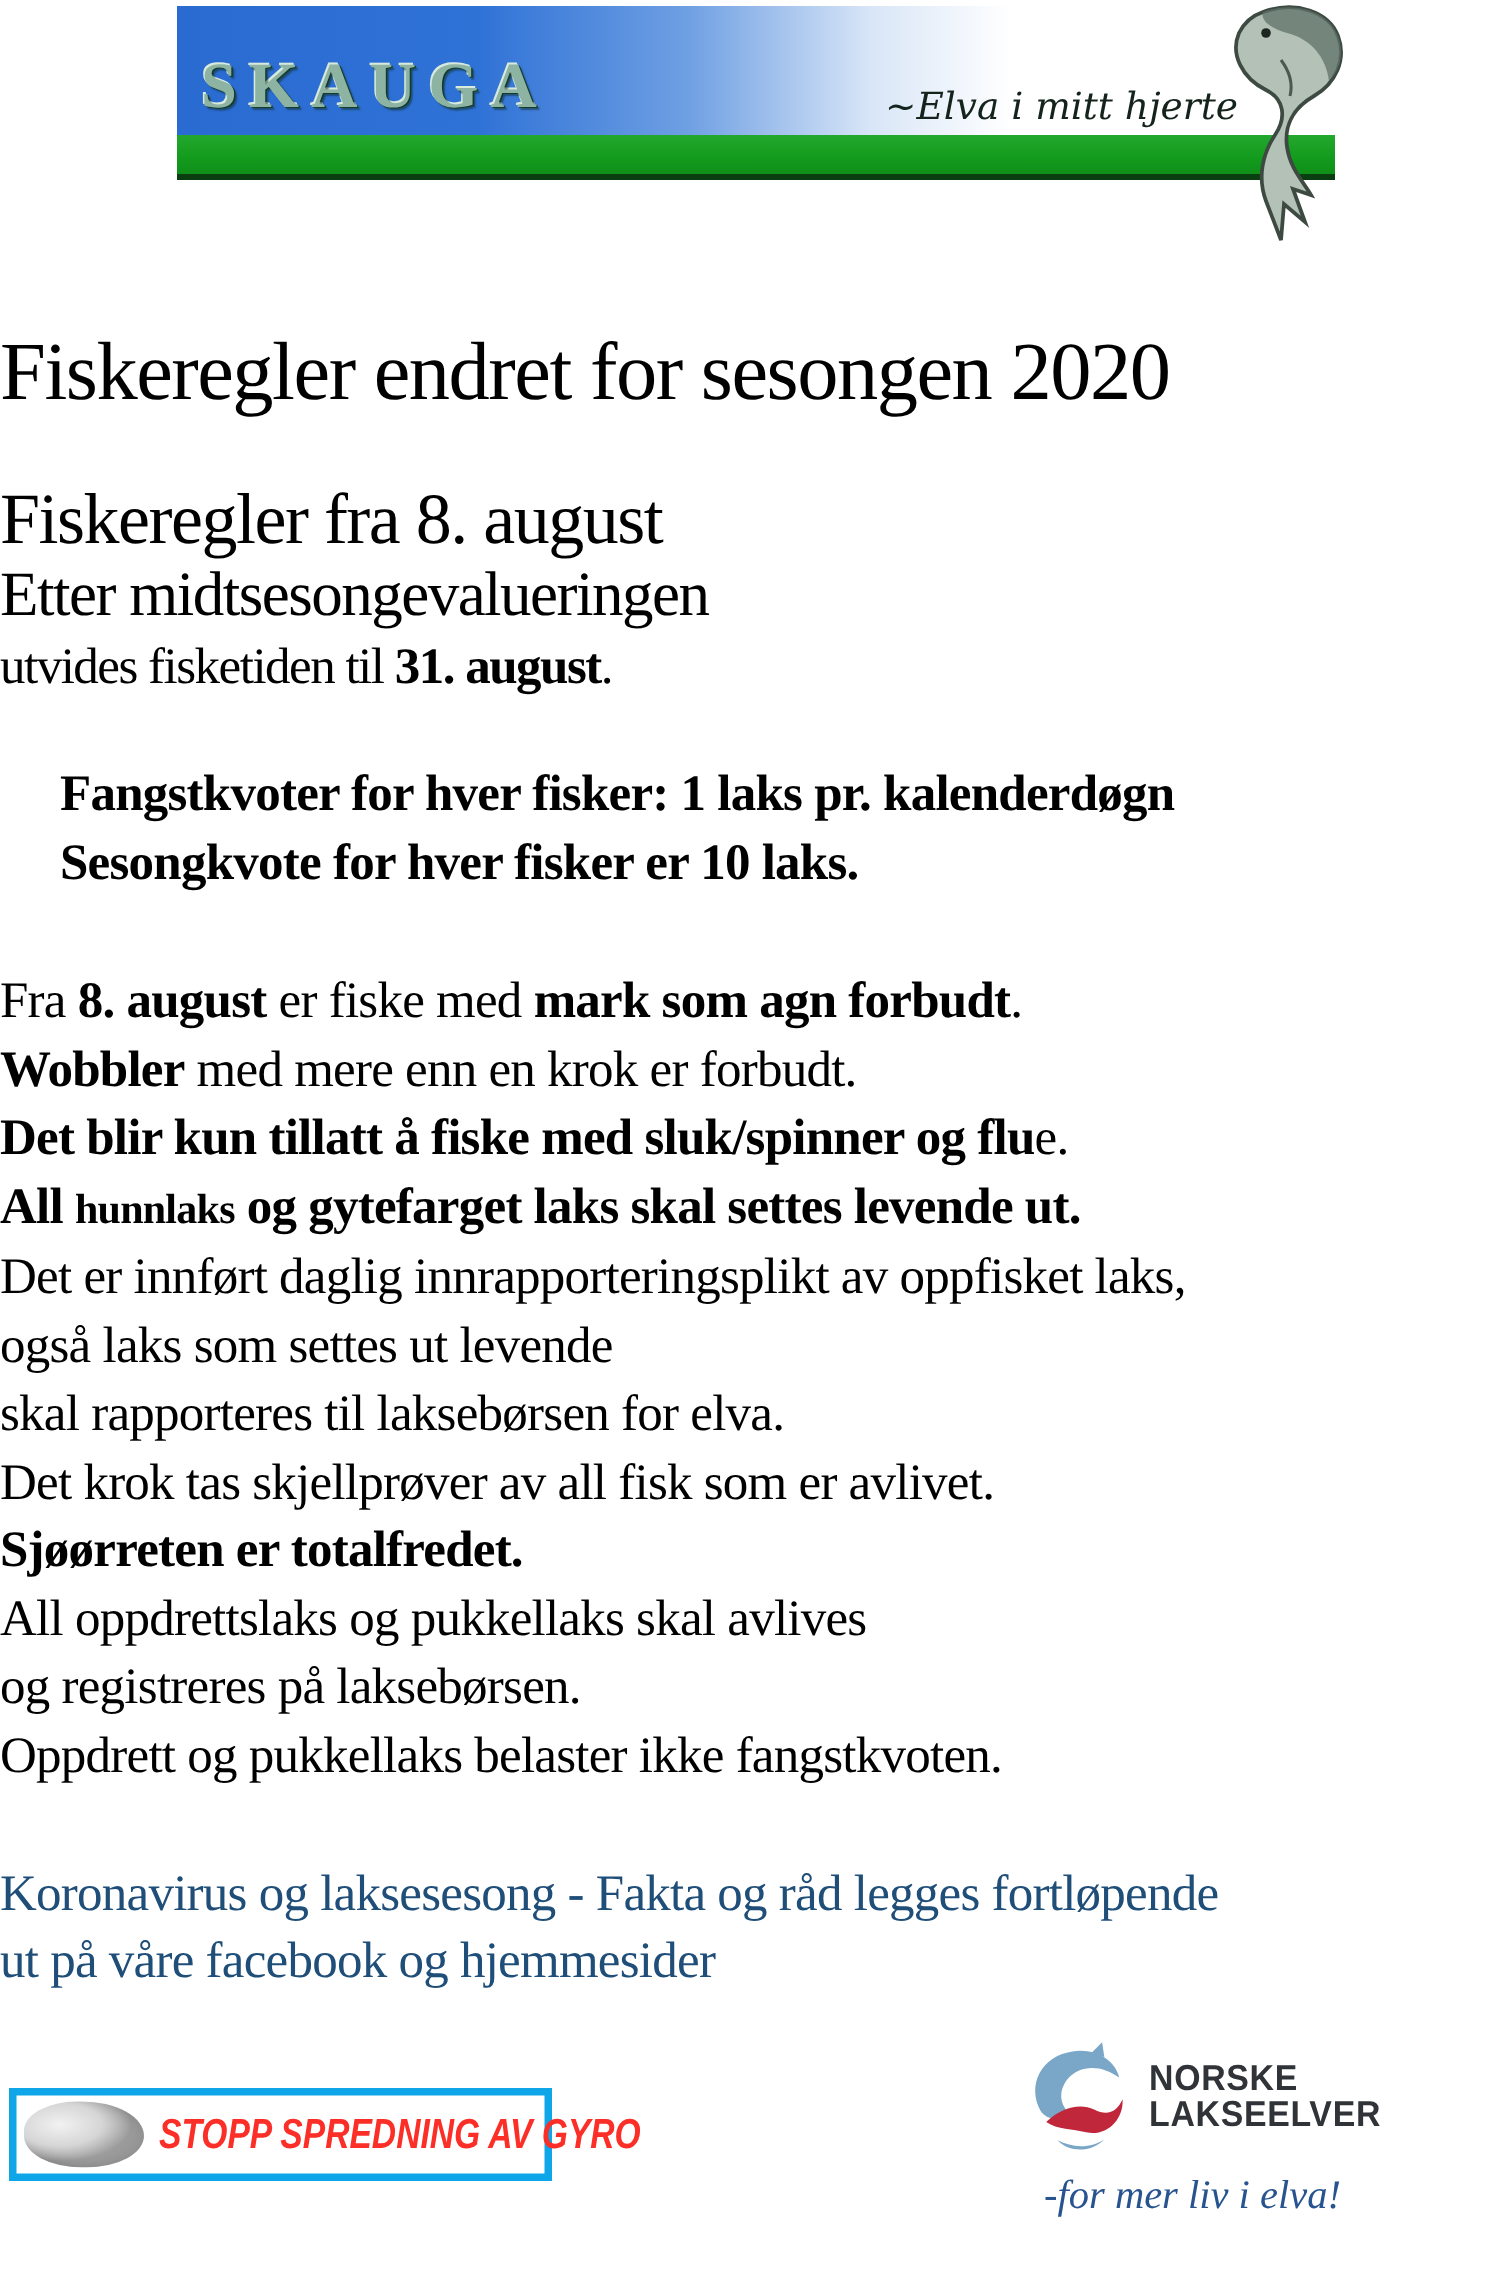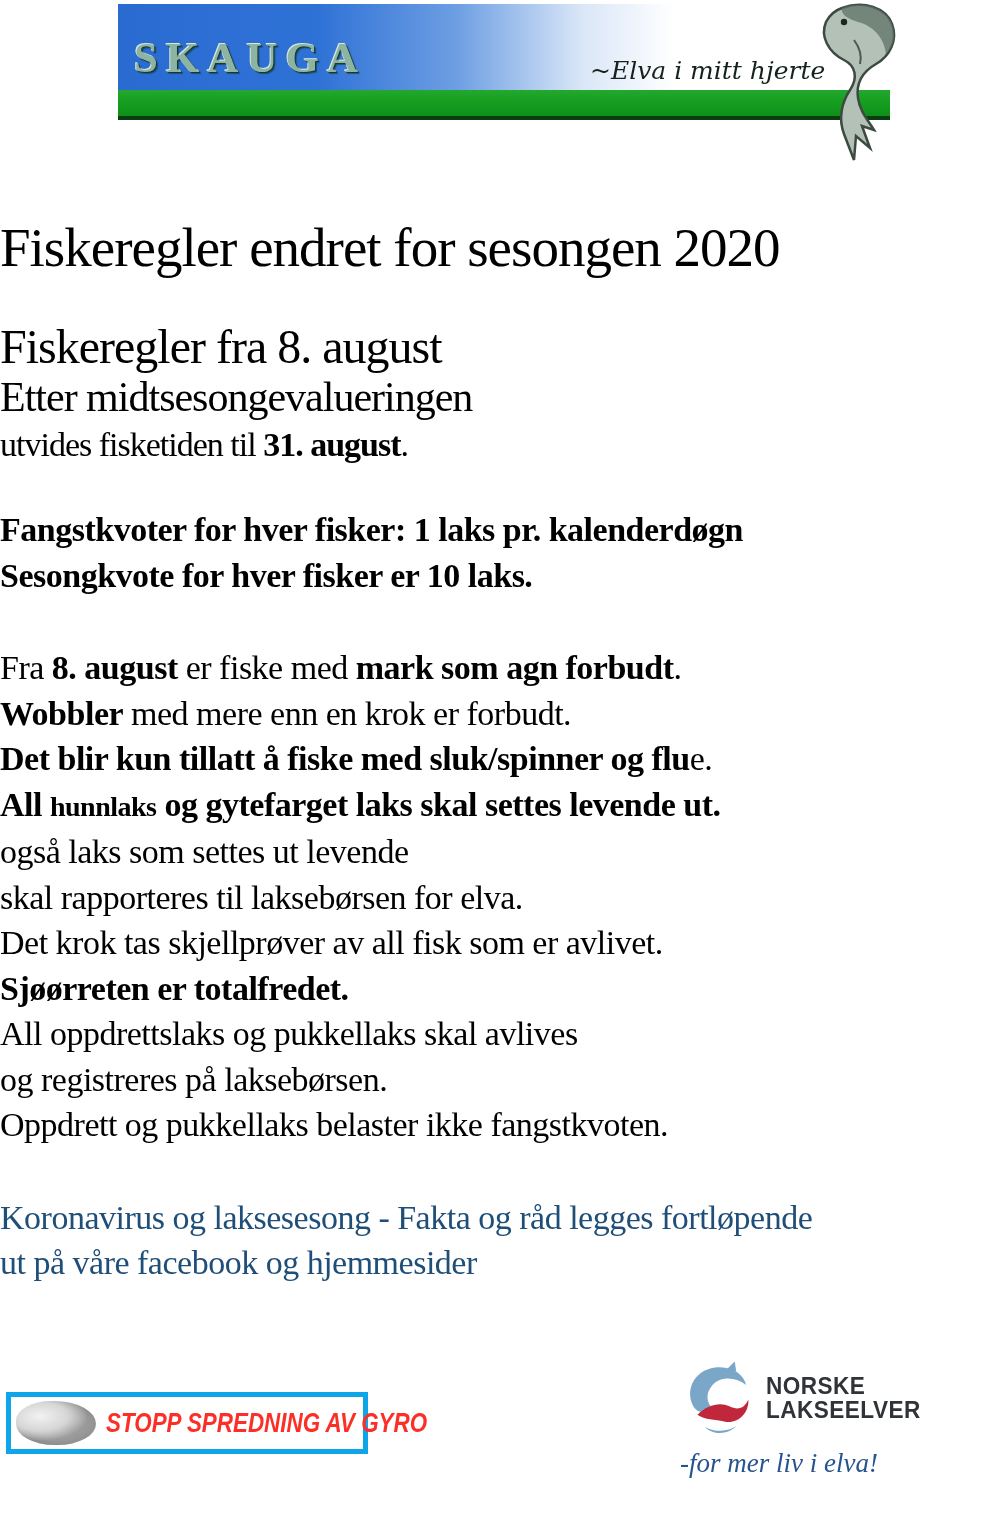--- a/index.html
+++ b/index.html
@@ -18,21 +18,21 @@
   .banner-tagline{position:absolute;left:472px;top:52px;font-style:italic;font-weight:normal;
          font-size:25px;color:#14231b;font-family:"DejaVu Serif",serif;white-space:nowrap;}
   .fish{position:absolute;left:694px;top:-4px;width:96px;height:164px;}
 
   
   .content{position:absolute;left:0;top:0;width:824px;text-align:left;padding-top:219px;}
   .title{font-size:55px;line-height:58px;letter-spacing:-1px;}
   .h2{margin-top:44px;font-size:48px;line-height:52px;letter-spacing:-1px;}
   .sub1{font-size:42px;line-height:48px;letter-spacing:-1px;}
   .sub2{font-size:34px;line-height:48px;letter-spacing:-1px;}
-  .quota{margin-top:38px;font-weight:bold;font-size:34px;line-height:46px;letter-spacing:-0.5px;}
+  .quota{margin-top:38px;font-weight:bold;font-size:34px;line-height:46px;letter-spacing:-0.5px;padding-left:40px;}
   .rules{margin-top:46px;font-size:34px;line-height:45.5px;letter-spacing:-0.5px;}
   .rules .b{font-weight:bold;}
   .rules .lg{font-weight:bold;font-size:28px;}
   .corona{margin-top:47px;font-size:34px;line-height:45px;color:#1f4e79;letter-spacing:-0.5px;}
 
   
   .gyro{position:absolute;left:6px;top:1392px;width:352px;height:52px;background:#fff;
         border:5px solid #0ea5e9;display:flex;align-items:center;font-style:italic;}
   .gyro-img{width:80px;height:44px;margin-left:5px;flex:0 0 auto;
         border-radius:46% 54% 50% 50%;
@@ -43,21 +43,21 @@
   .gyro-label{color:#fb2f27;font-family:"Liberation Sans",sans-serif;font-weight:bold;
         font-size:28px;white-space:nowrap;margin-left:10px;
         transform:scaleX(0.8);transform-origin:left center;letter-spacing:0;}
 
   
   .nl{position:absolute;left:680px;top:1360px;display:flex;align-items:center;}
   .nl-logo{width:76px;height:76px;flex:0 0 auto;}
   .nl-name{margin-left:10px;font-family:"Liberation Sans",sans-serif;color:#303438;
         font-size:24px;line-height:24px;letter-spacing:0.5px;font-weight:bold;
         transform:scaleX(0.94);transform-origin:left center;text-align:left;}
-  .nl-tagline{position:absolute;left:680px;top:1448px;width:230px;
+  .nl-tagline{position:absolute;left:680px;top:1448px;width:230px;text-align:center;
         font-style:italic;font-size:27px;color:#27538f;font-family:"Liberation Serif",serif;}
 </style>
 </head>
 <body>
 
 <div class="page">
 
   <header class="banner">
     <div class="brand">Skauga</div>
     <div class="banner-tagline">~Elva i mitt hjerte</div>
@@ -80,20 +80,21 @@
     <div class="quota">
       <div>Fangstkvoter for hver fisker: 1 laks pr. kalenderdøgn</div>
       <div>Sesongkvote for hver fisker er 10 laks.</div>
     </div>
 
     <div class="rules">
       <div><span>Fra </span><span class="b">8. august</span><span> er fiske med </span><span class="b">mark som agn forbudt</span><span>.</span></div>
       <div><span class="b">Wobbler</span><span> med mere enn en krok er forbudt.</span></div>
       <div><span class="b">Det blir kun tillatt å fiske med sluk/spinner og flu</span><span>e.</span></div>
       <div><span class="b">All </span><span class="lg">hunnlaks</span><span class="b"> og gytefarget laks skal settes levende ut.</span></div>
+      <div>Det er innført daglig innrapporteringsplikt av oppfisket laks,</div>
       <div>også laks som settes ut levende</div>
       <div>skal rapporteres til laksebørsen for elva.</div>
       <div>Det krok tas skjellprøver av all fisk som er avlivet.</div>
       <div class="b">Sjøørreten er totalfredet.</div>
       <div>All oppdrettslaks og pukkellaks skal avlives</div>
       <div>og registreres på laksebørsen.</div>
       <div>Oppdrett og pukkellaks belaster ikke fangstkvoten.</div>
     </div>
 
     <div class="corona">

